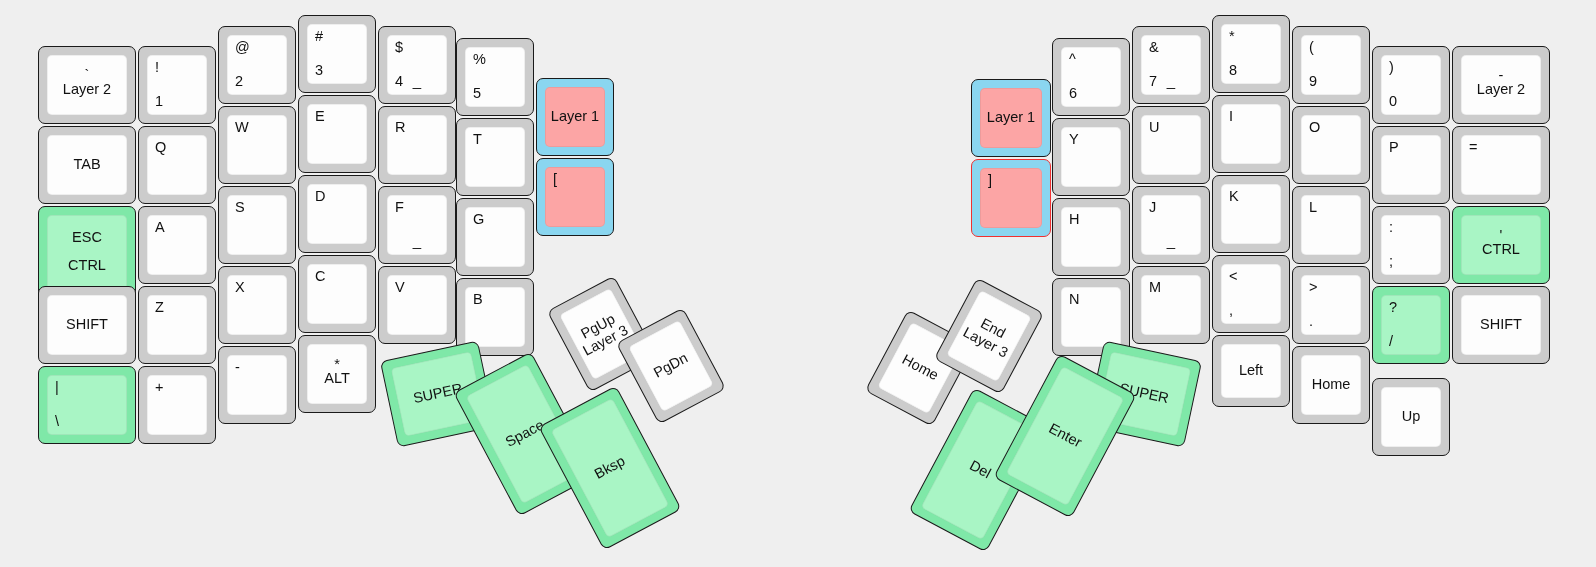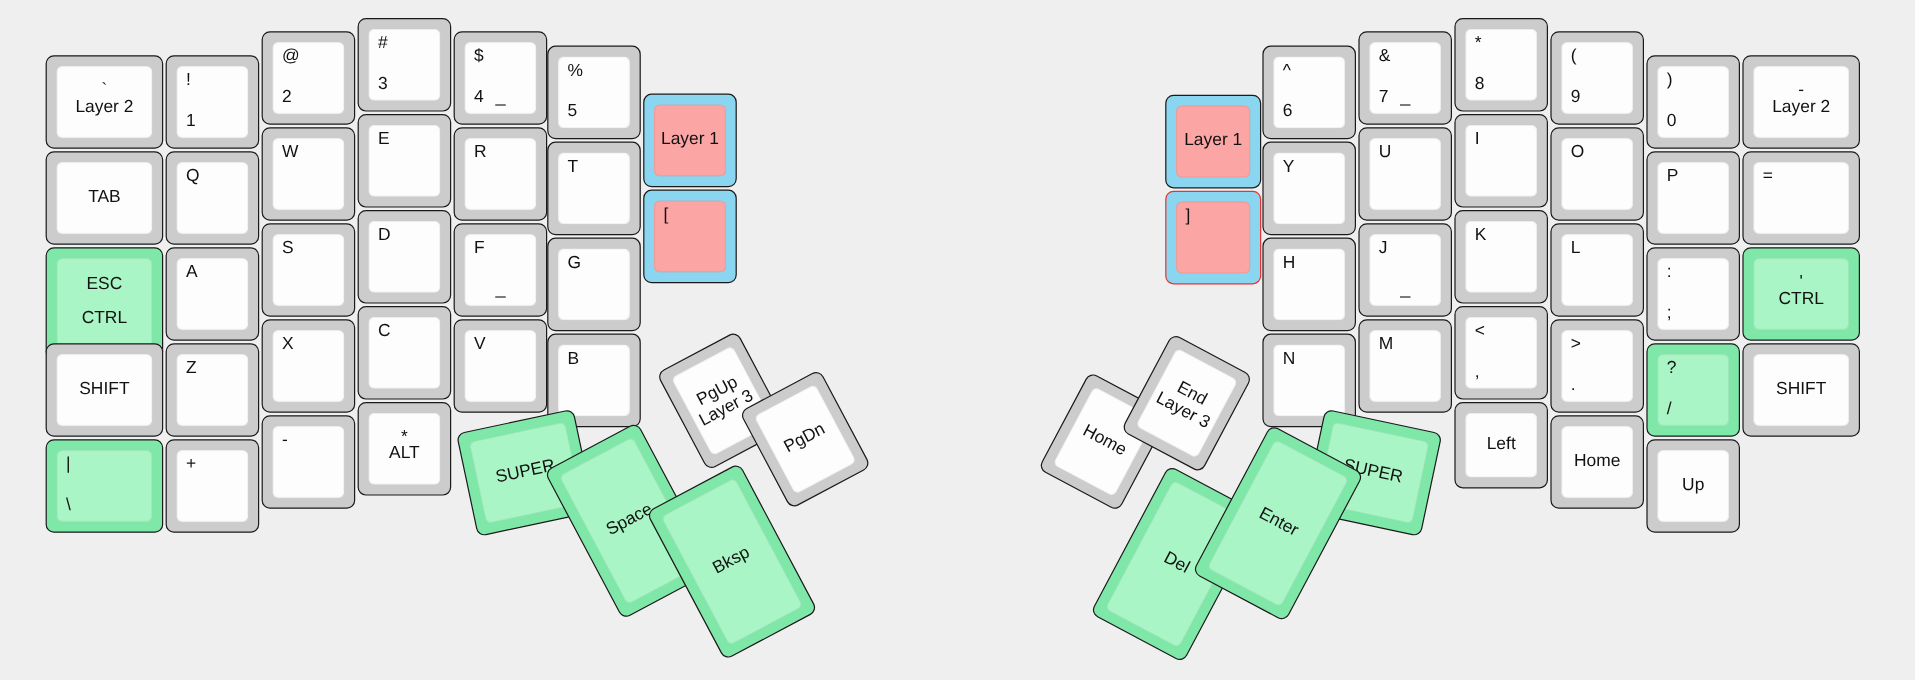--- a/index.html
+++ b/index.html
@@ -354,21 +354,21 @@
         <div class="lbl tl">:</div>
         <div class="lbl bl">;</div>
       </div>
     </div>
     <div class="key green" style="left: 1372px; top: 286px; width: 78px; height: 78px; z-index: 13;">
       <div class="cap">
         <div class="lbl tl">?</div>
         <div class="lbl bl">/</div>
       </div>
     </div>
-    <div class="key" style="left: 1372px; top: 366px; width: 78px; height: 78px; z-index: 14;">
+    <div class="key" style="left: 1372px; top: 378px; width: 78px; height: 78px; z-index: 14;">
       <div class="cap">
         <div class="lbl center">Up</div>
       </div>
     </div>
     <div class="key" style="left: 1452px; top: 46px; width: 98px; height: 78px; z-index: 10;">
       <div class="cap">
         <div class="lbl tc" style="top: 12px;">-</div>
         <div class="lbl center" style="top: auto; transform: none; bottom: 16px;">Layer 2</div>
       </div>
     </div>

